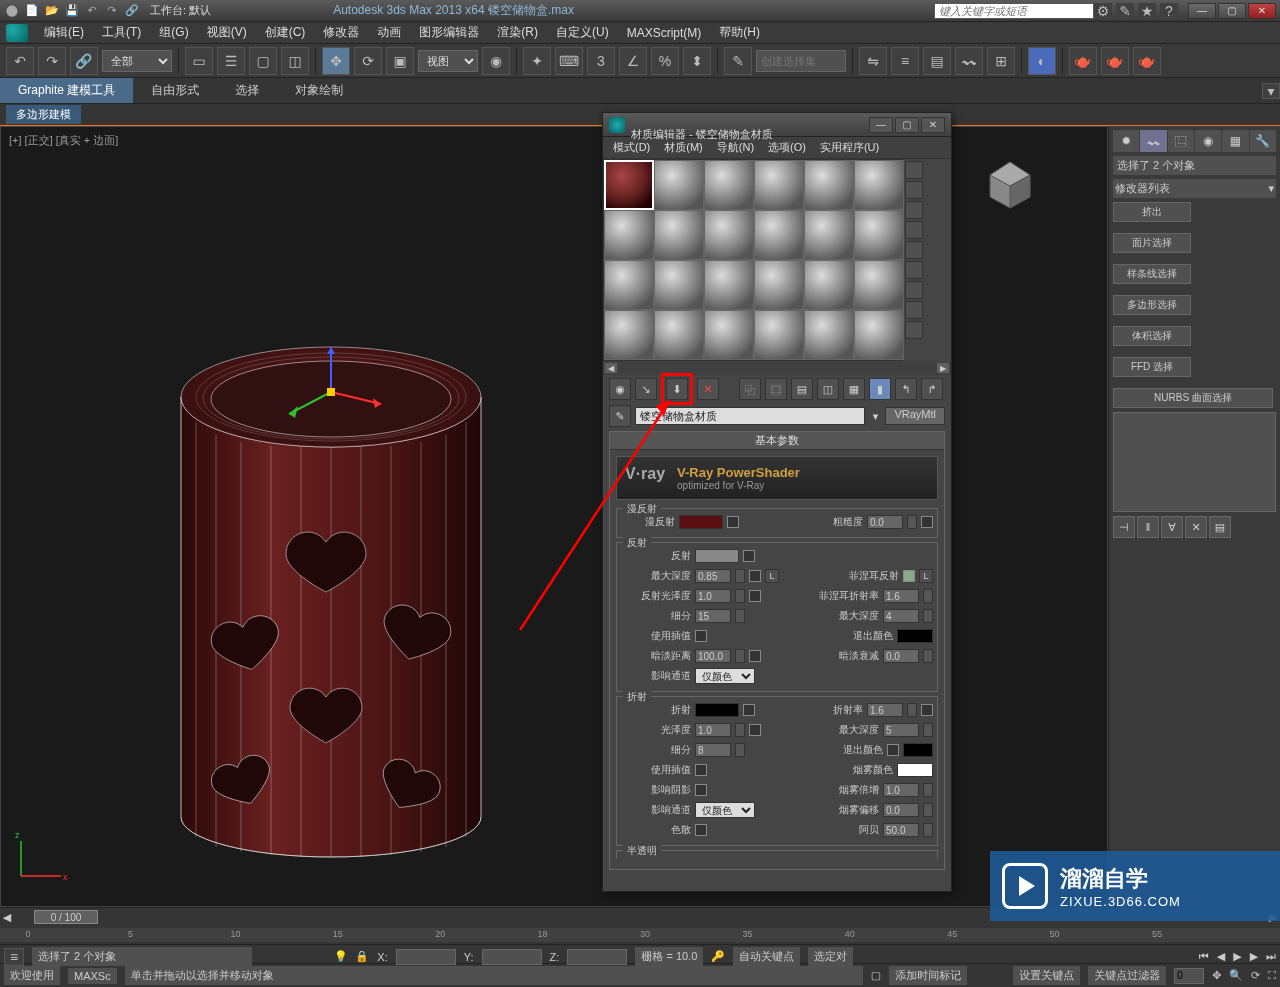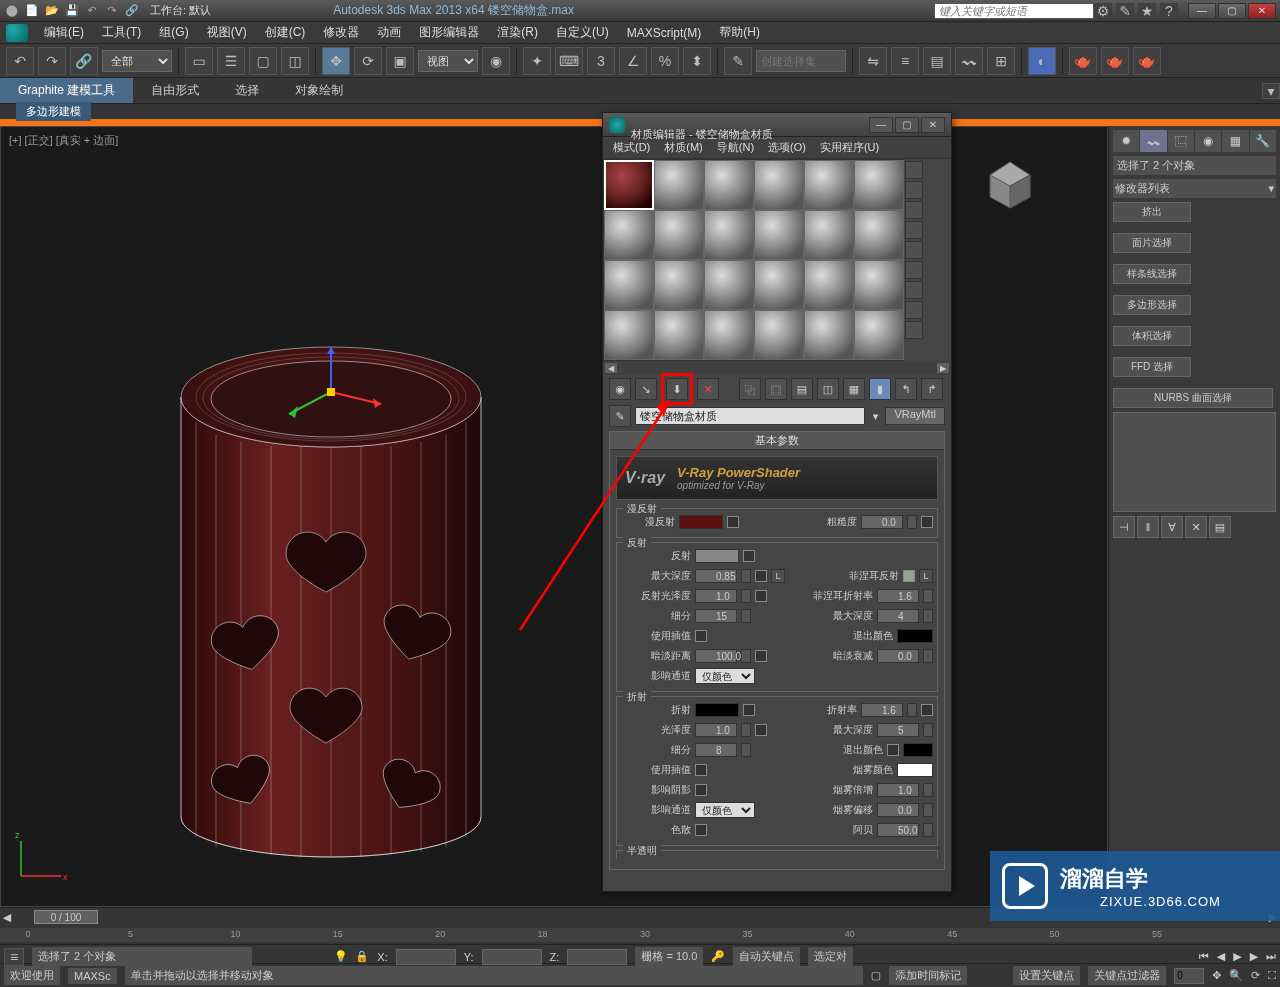--- a/index.html
+++ b/index.html
@@ -26,21 +26,21 @@
 
 .main-toolbar { height: 34px; background: #3a3a3a; display: flex; align-items: center; padding: 0 6px; gap: 4px; border-bottom: 1px solid #222; }
 .tb-btn { width: 28px; height: 28px; border: 1px solid #555; background: #404040; display: flex; align-items: center; justify-content: center; color: #bbb; font-size: 14px; }
 .tb-dropdown { height: 22px; background: #505050; border: 1px solid #666; color: #ddd; font-size: 11px; padding: 0 4px; }
 .tb-sep { width: 1px; height: 26px; background: #222; margin: 0 2px; }
 
 
 .ribbon { height: 26px; background: #353535; display: flex; align-items: center; border-bottom: 1px solid #222; }
 .ribbon-tab { padding: 4px 18px; font-size: 12px; color: #ccc; cursor: pointer; }
 .ribbon-tab.active { background: #4a6a8a; color: #fff; }
-.ribbon-sub { height: 22px; background: #353535; display: flex; align-items: center; border-bottom: 7px solid #f97316; padding: 0 16px; }
+.ribbon-sub { height: 22px; background: #353535; display: flex; align-items: center; border-bottom: 1px solid #f97316; padding: 0 6px; }
 .ribbon-sub-btn { padding: 2px 10px; background: #3a5a7a; font-size: 11px; color: #fff; }
 
 
 .main-area { display: flex; height: calc(987px - 22px - 22px - 34px - 26px - 22px - 80px); }
 .viewport { flex: 1; background: #1a1a1a; position: relative; border: 1px solid #444; }
 .viewport-label { position: absolute; top: 6px; left: 8px; color: #999; font-size: 11px; }
 .cylinder-container { position: absolute; left: 150px; top: 190px; width: 360px; height: 560px; }
 .axis-gizmo { position: absolute; bottom: 20px; left: 10px; }
 
 
@@ -76,31 +76,31 @@
 .mat-toolbar { height: 28px; display: flex; align-items: center; gap: 4px; padding: 0 6px; position: relative; }
 .mat-tb-btn { width: 22px; height: 22px; background: #505050; border: 1px solid #333; display: flex; align-items: center; justify-content: center; font-size: 11px; }
 .red-highlight { border: 3px solid #f00 !important; position: relative; z-index: 10; padding:2px; background:#454545; }
 .mat-name-row { height: 26px; display: flex; align-items: center; gap: 4px; padding: 0 6px; }
 .mat-name-input { flex: 1; height: 18px; background: #ddd; border: 1px solid #333; font-size: 11px; padding: 0 4px; color: #222; }
 .mat-type-btn { height: 18px; padding: 0 8px; background: #666; border: 1px solid #333; font-size: 11px; }
 
 .rollout { margin: 2px 6px; border: 1px solid #666; background: #454545; }
 .rollout-header { height: 18px; background: #555; display: flex; align-items: center; justify-content: center; font-size: 11px; color: #ddd; border-bottom: 1px solid #333; }
 .rollout-body { padding: 6px; }
-.vray-banner { background: linear-gradient(#333, #222); border: 1px solid #555; padding: 8px; display: flex; align-items: center; gap: 12px; font-style: italic; }
+.vray-banner { background: linear-gradient(#333, #222); border: 1px solid #555; padding: 8px; display: flex; gap: 12px; }
 .vray-logo { font-size: 16px; color: #aaa; font-weight: bold; }
 .vray-text { color: #d0a040; font-size: 13px; font-weight: bold; }
 .vray-sub { color: #999; font-size: 10px; }
 
 .param-group { border: 1px solid #666; margin-bottom: 4px; padding: 4px; position: relative; }
 .param-group-label { position: absolute; top: -7px; left: 6px; background: #454545; padding: 0 4px; font-size: 10px; color: #ccc; }
 .param-row { display: flex; align-items: center; gap: 4px; height: 18px; margin-bottom: 2px; font-size: 10px; }
 .param-label { text-align: right; color: #ccc; }
 .param-swatch { width: 44px; height: 14px; border: 1px solid #333; }
-.param-spinner { width: 36px; height: 14px; background: #666; border: 1px solid #333; font-size: 10px; padding: 0 20px; display: flex; align-items: center; }
+.param-spinner { width: 36px; height: 14px; background: #666; border: 1px solid #333; font-size: 10px; padding: 0 2px; display: flex; align-items: center; }
 .param-spin-btns { width: 10px; height: 14px; background: #555; border: 1px solid #333; font-size: 6px; display: flex; flex-direction: column; }
 .param-check { width: 12px; height: 12px; border: 1px solid #888; background: #333; }
 .param-select { height: 16px; background: #ddd; border: 1px solid #333; font-size: 10px; padding: 0 2px; color: #222; }
 
 
 .timeline-area { height: 56px; background: #353535; border-top: 1px solid #222; }
 .timeline-slider { height: 18px; display: flex; align-items: center; }
 .timeline-handle { width: 64px; height: 14px; background: #606060; border: 1px solid #888; display: flex; align-items: center; justify-content: center; font-size: 10px; margin-left: 20px; }
 .timeline-ruler { height: 14px; background: #404040; display: flex; position: relative; margin: 2px 0;}
 .timeline-tick { position: absolute; font-size: 9px; color: #999; top: 1px; }
@@ -110,21 +110,21 @@
 .status-field { background: #505050; padding: 2px 6px; min-width: 60px; }
 .status-coord-label { color: #ccc; }
 .coord-input { width: 60px; height: 16px; background: #505050; border: 1px solid #666; font-size: 10px; padding: 0 2px; }
 
 
 .watermark { position: absolute; right: 0; bottom: 66px; width: 290px; height: 70px; background: rgba(30, 90, 150, 0.9); display: flex; align-items: center; padding: 0 12px; gap: 12px; }
 .watermark-icon { width: 46px; height: 46px; border: 3px solid #fff; border-radius: 8px; display: flex; align-items: center; justify-content: center; }
 .watermark-tri { width: 0; height: 0; border-left: 16px solid #fff; border-top: 10px solid transparent; border-bottom: 10px solid transparent; margin-left: 4px; }
 .watermark-text { color: #fff; }
 .watermark-main { font-size: 22px; font-weight: bold; }
-.watermark-sub { font-size: 13px; letter-spacing: 1px; margin-left: 40px; }
+.watermark-sub { font-size: 13px; letter-spacing: 1px; }
 
 
 .red-arrow { position: absolute; pointer-events: none; z-index: 100; }
 </style>
 </head>
 <body>
 
 <div class="titlebar">
   <div class="titlebar-icons">
     <span>⬤</span>

